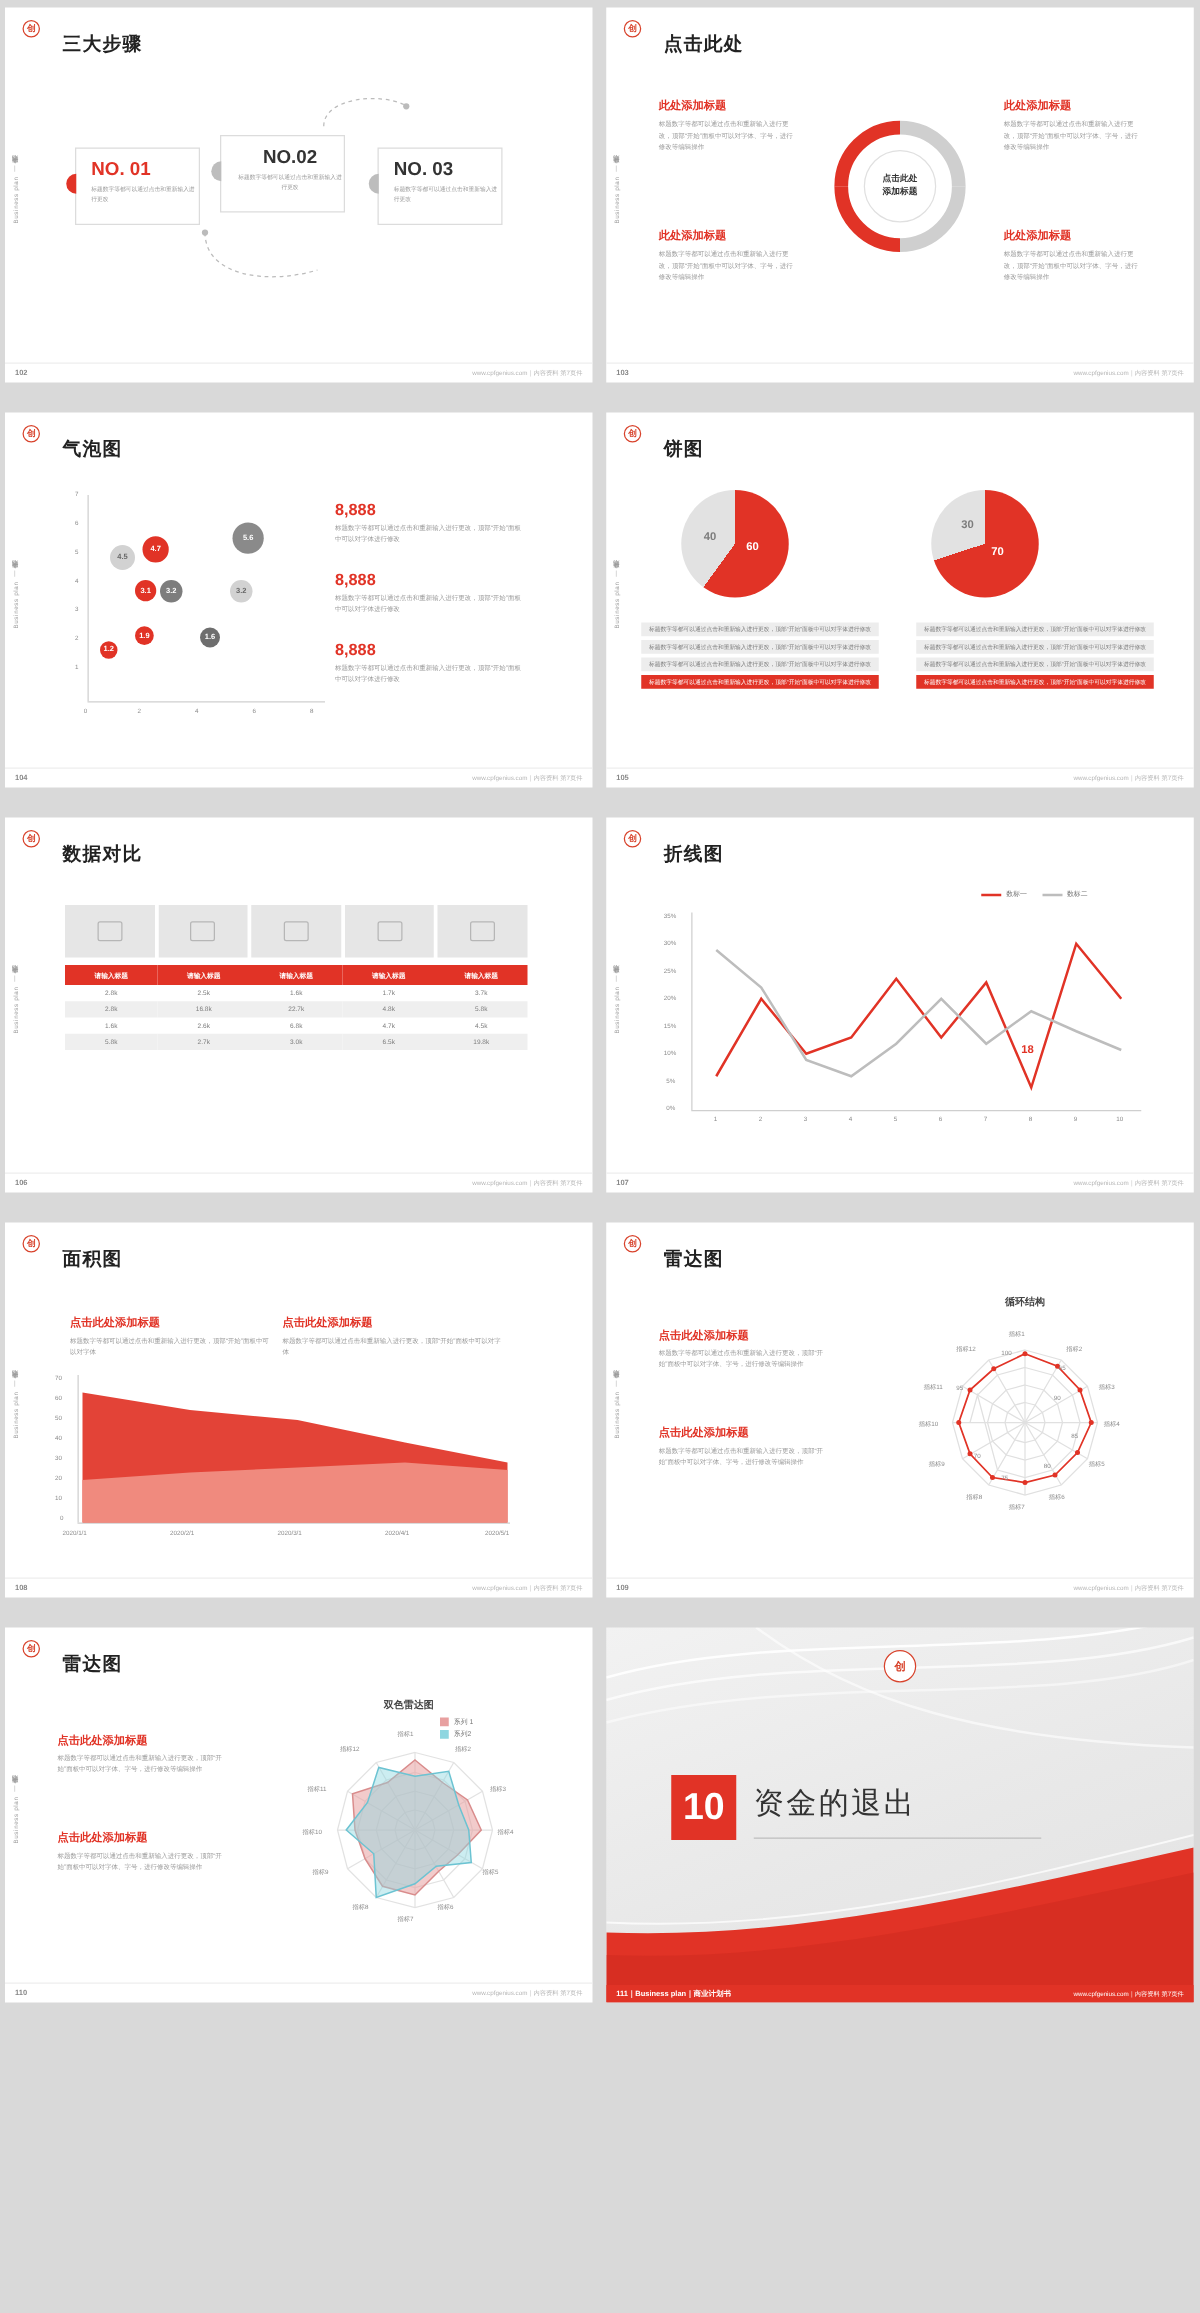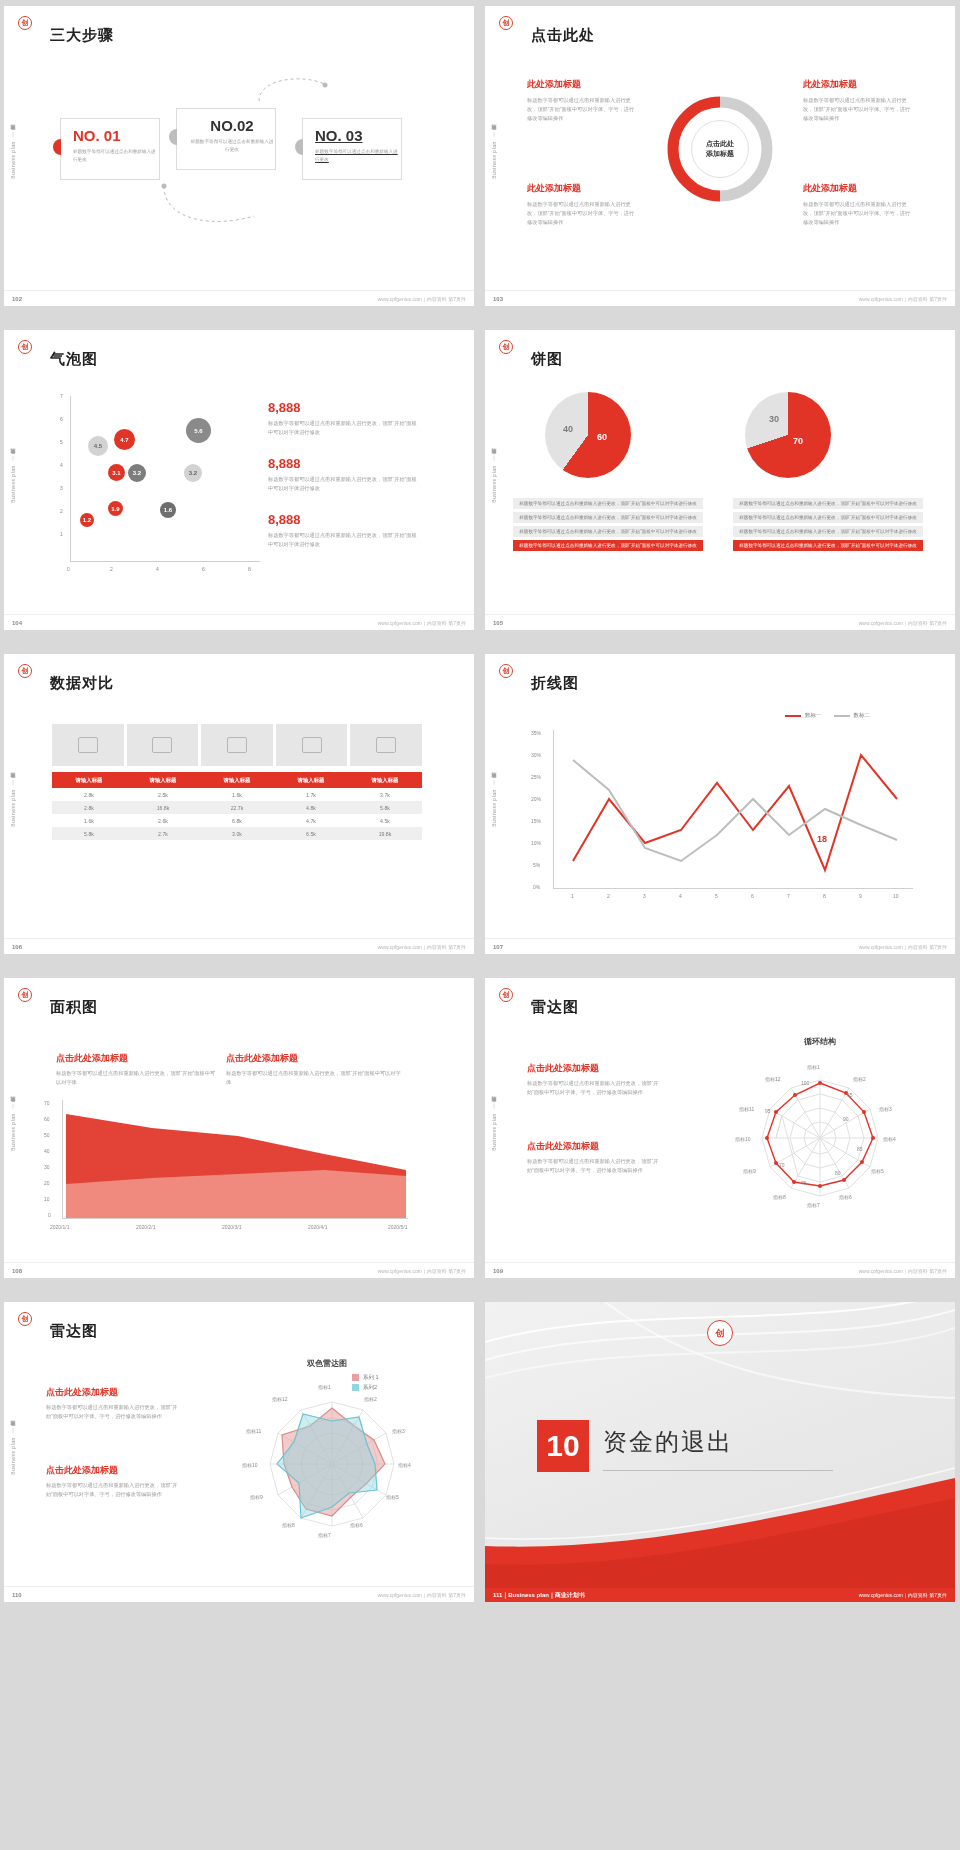--- a/index.html
+++ b/index.html
@@ -184,21 +184,21 @@
     <div class="step-box" style="left:56px;top:112px;">
       <div class="half-circle-red"></div>
       <div class="step-num red">NO. 01</div>
       <div class="step-txt">标题数字等都可以通过点击和重新输入进行更改</div>
     </div>
     <div class="step-box" style="left:172px;top:102px;text-align:center;">
       <div class="half-circle-gray"></div>
       <div class="step-num">NO.02</div>
       <div class="step-txt">标题数字等都可以通过点击和重新输入进行更改</div>
     </div>
-    <div class="step-box" style="left:298px;top:112px;text-decoration:underline;">
+    <div class="step-box" style="left:298px;top:112px;">
       <div class="half-circle-gray"></div>
       <div class="step-num">NO. 03</div>
       <div class="step-txt">标题数字等都可以通过点击和重新输入进行更改</div>
     </div>
 
     <div class="footerbar">
       <span class="pagenum">102</span>
       <span class="footertext">www.cpfgenius.com｜内容资料 第7页件</span>
     </div>
   </div>

